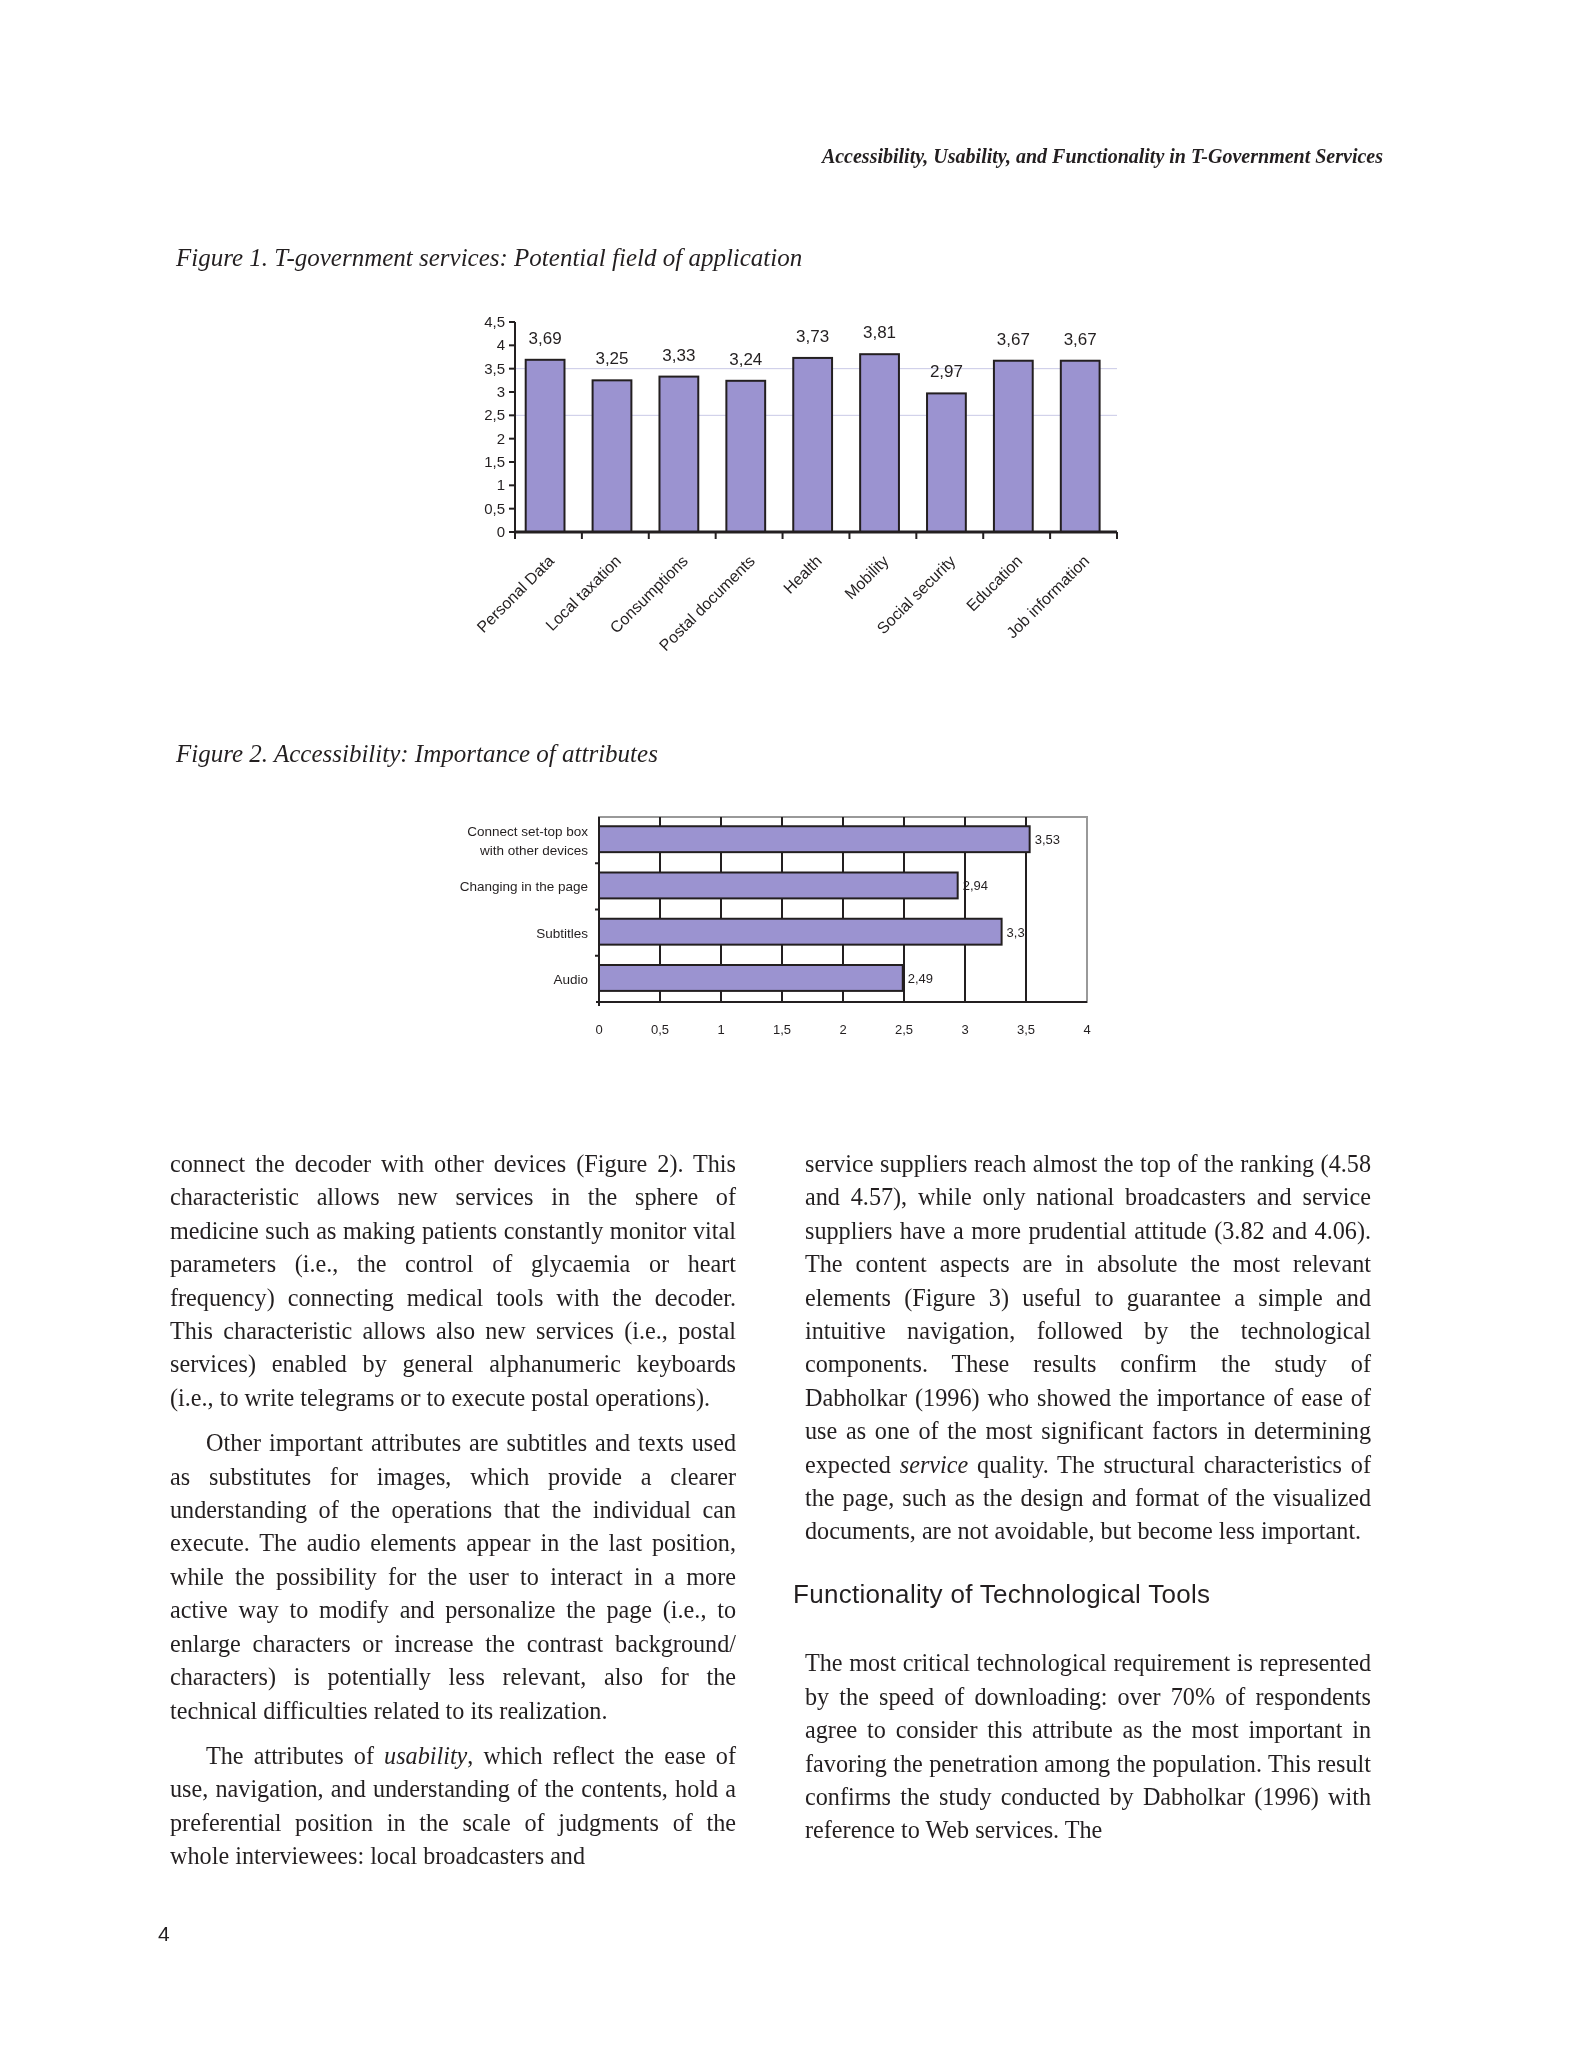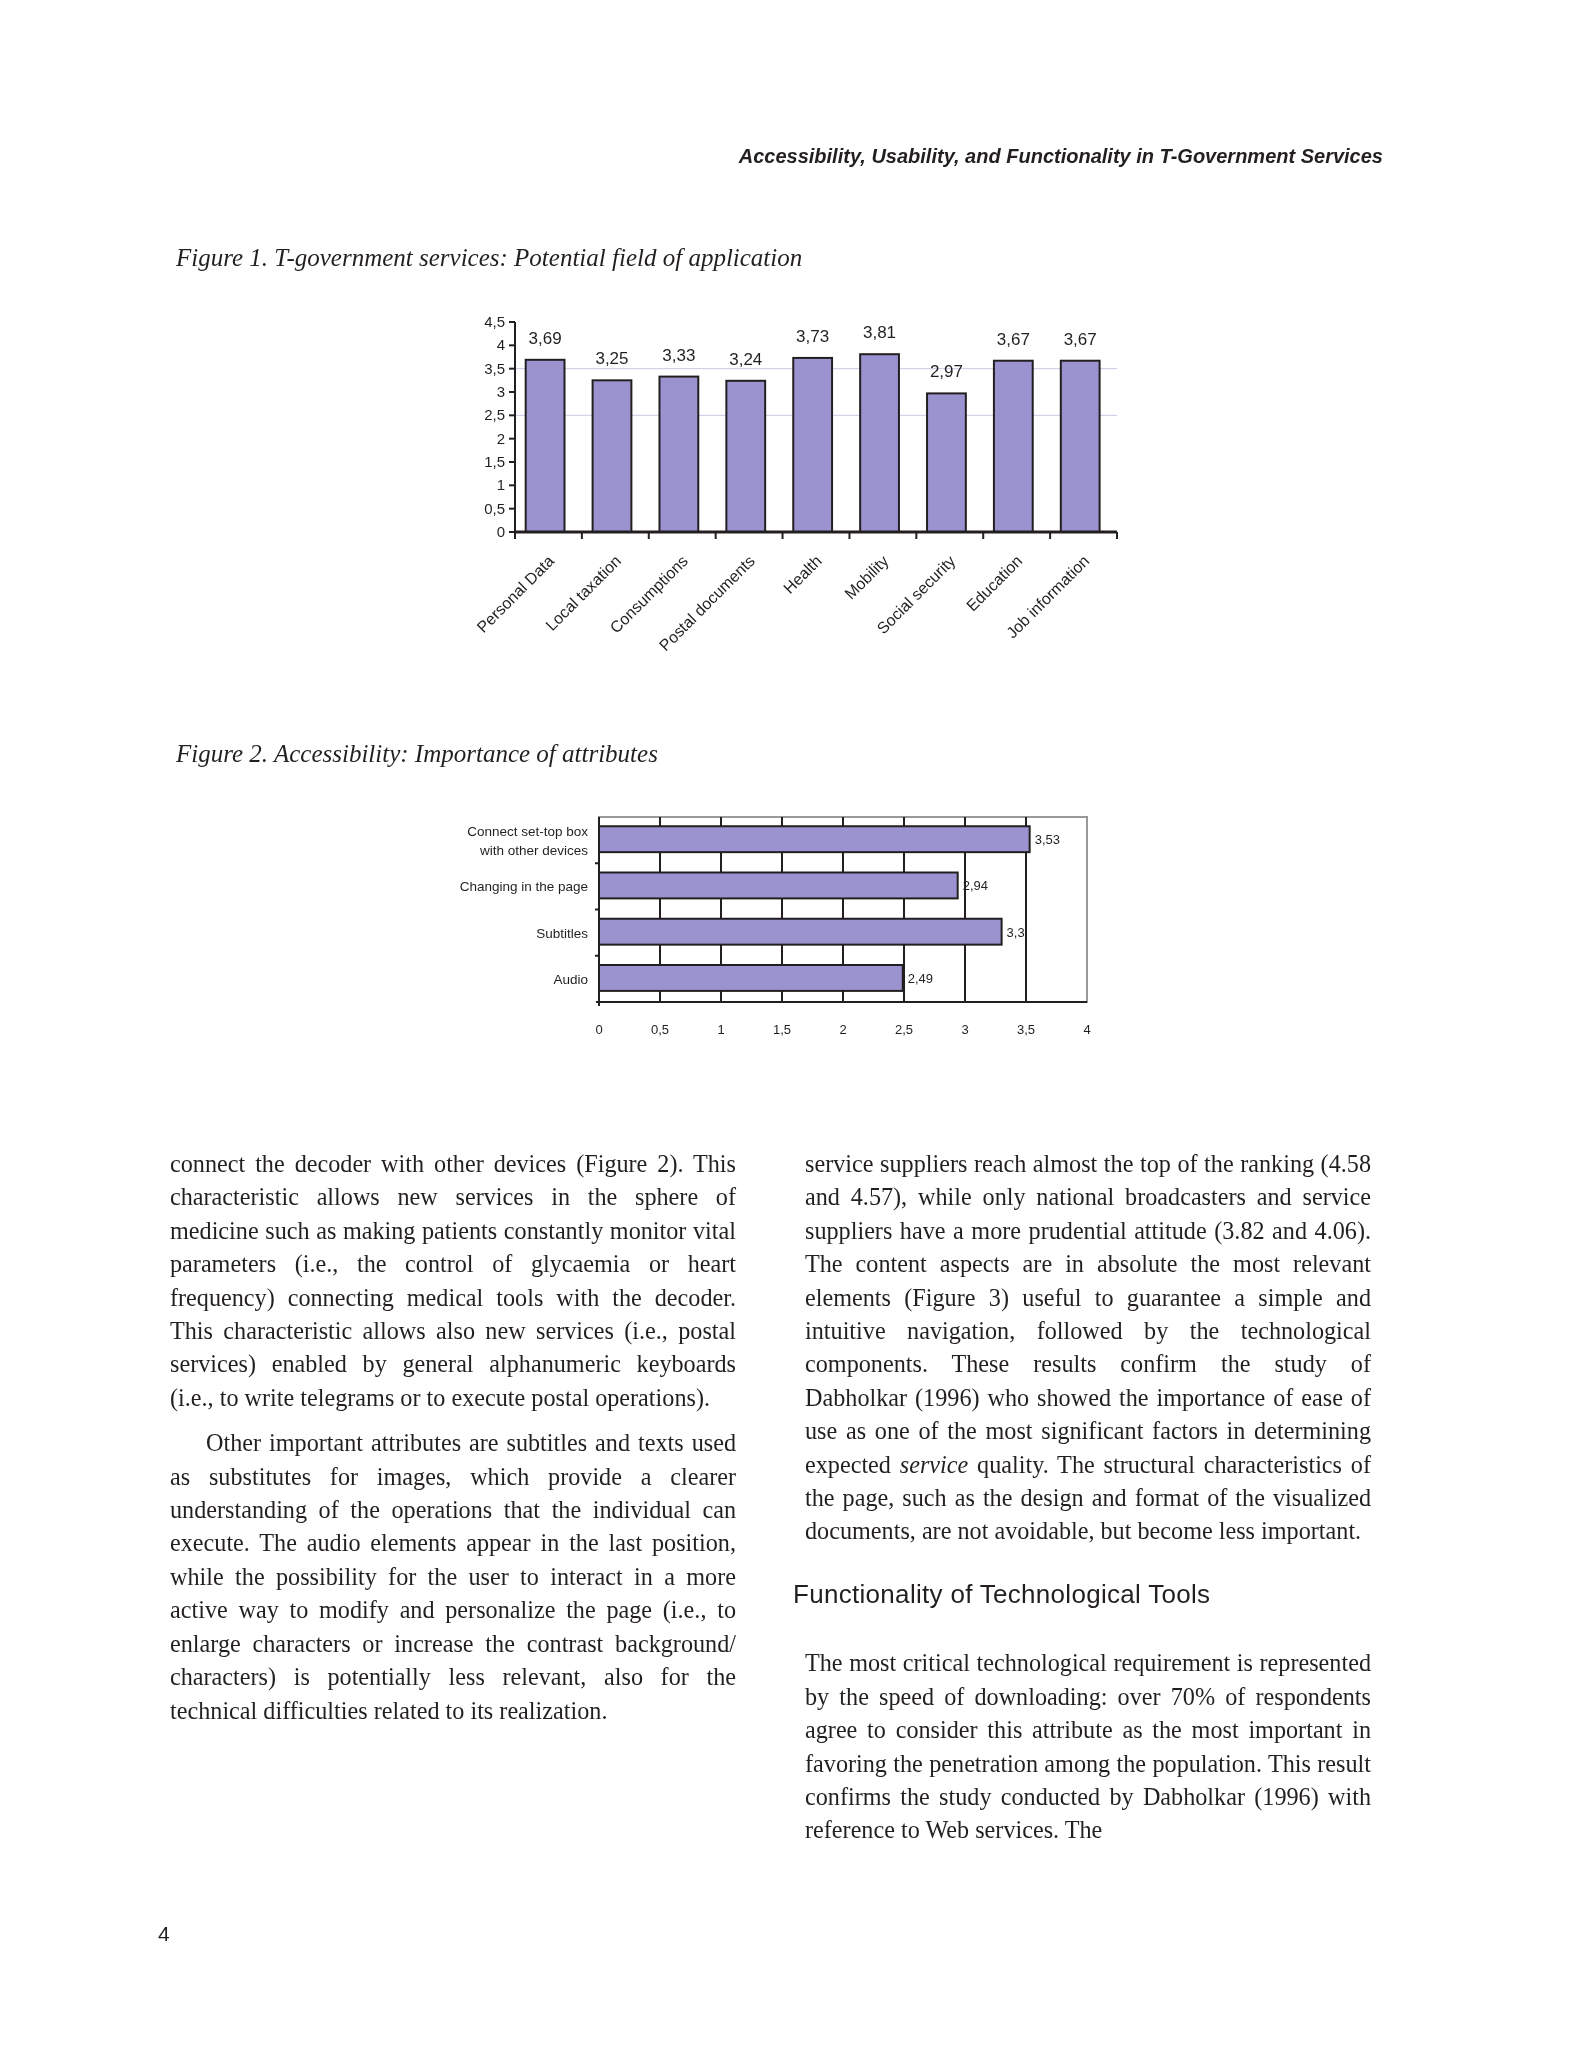--- a/index.html
+++ b/index.html
@@ -1,17 +1,17 @@
 <!DOCTYPE html>
 <html><head>
 <meta charset="utf-8">
 <style>
   html, body { margin:0; padding:0; background:#fff; }
   body { width:1592px; height:2048px; position:relative; overflow:hidden; color:#231f20; }
-  .running-head { position:absolute; right:209px; top:145px; font-family:Liberation Sans, sans-serif; font-weight:bold; font-style:italic; font-size:20px;text-align:center; }
+  .running-head { position:absolute; right:209px; top:145px; font-family:Liberation Serif, serif; font-weight:bold; font-style:italic; font-size:20px;text-align:center; }
   .caption { position:absolute; left:176px; font-family:"Liberation Serif", serif; font-style:italic; font-size:25px; }
   svg text { font-family:"Liberation Sans", sans-serif; fill:#231f20; }
   .col { position:absolute; width:590px; font-family:"Liberation Serif", serif; font-size:24.2px; line-height:33.4px; text-align:justify; }
   .col p { margin:12px; }
   .col p.indent { text-indent:36px; }
   .section-heading { font-family:"Liberation Sans", sans-serif; font-size:26px; margin:30px 0 35px 0; letter-spacing:0.3px; text-align:left; }
   .page-number { position:absolute; left:158px; top:1922px; font-family:"Liberation Sans", sans-serif; font-size:21px; }
 </style>
 </head>
 <body>
@@ -120,20 +120,21 @@
     <text x="1006.5999999999999" y="136.7" font-size="13">3,3</text>
     <text x="588" y="137.625" text-anchor="end" font-size="13.5">Subtitles</text>
     <rect x="599" y="165" width="303.78" height="25.900000000000002" fill="#9b93d0" stroke="#231f20" stroke-width="2"></rect>
     <text x="907.78" y="182.95" font-size="13">2,49</text>
     <text x="588" y="183.875" text-anchor="end" font-size="13.5">Audio</text>
   </svg>
 
 <div class="col" style="left:158px;top:1135px;">
   <p>connect the decoder with other devices (Figure 2). This characteristic allows new services in the sphere of medicine such as making patients constantly moni­tor vital parameters (i.e., the control of glycaemia or heart frequency) connecting medical tools with the decoder. This characteristic allows also new services (i.e., postal services) enabled by general alphanumeric keyboards (i.e., to write telegrams or to execute postal operations).</p>
   <p class="indent">Other important attributes are subtitles and texts used as substitutes for images, which provide a clearer understanding of the operations that the individual can execute. The audio elements appear in the last position, while the possibility for the user to interact in a more active way to modify and personalize the page (i.e., to enlarge characters or increase the contrast background/ characters) is potentially less relevant, also for the technical difficulties related to its realization.</p>
+  <p class="indent"><span>The attributes of </span><i>usability</i><span>, which reflect the ease of use, navigation, and understanding of the contents, hold a preferential position in the scale of judgments of the whole interviewees: local broadcasters and</span></p>
 </div>
 
 <div class="col" style="left:793px;top:1135px;">
   <p><span>service suppliers reach almost the top of the ranking (4.58 and 4.57), while only national broadcasters and service suppliers have a more prudential attitude (3.82 and 4.06). The content aspects are in absolute the most relevant elements (Figure 3) useful to guarantee a simple and intuitive navigation, followed by the technological components. These results confirm the study of Dabholkar (1996) who showed the importance of ease of use as one of the most significant factors in determining expected </span><i>service</i><span> quality. The structural characteristics of the page, such as the design and format of the visualized documents, are not avoidable, but become less important.</span></p>
   <div class="section-heading">Functionality of Technological Tools</div>
   <p>The most critical technological requirement is rep­resented by the speed of downloading: over 70% of respondents agree to consider this attribute as the most important in favoring the penetration among the population. This result confirms the study conducted by Dabholkar (1996) with reference to Web services. The</p>
 </div>
 
 <div class="page-number">4</div>
 

